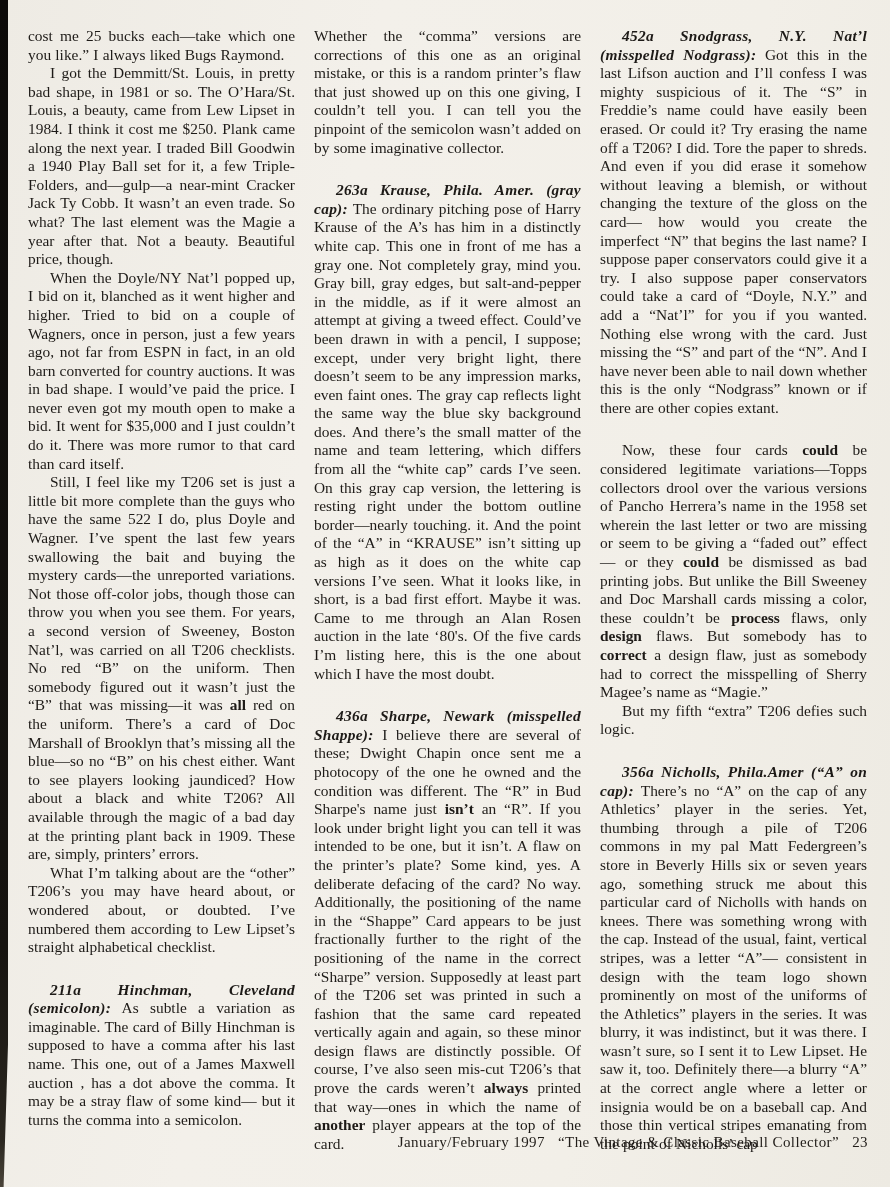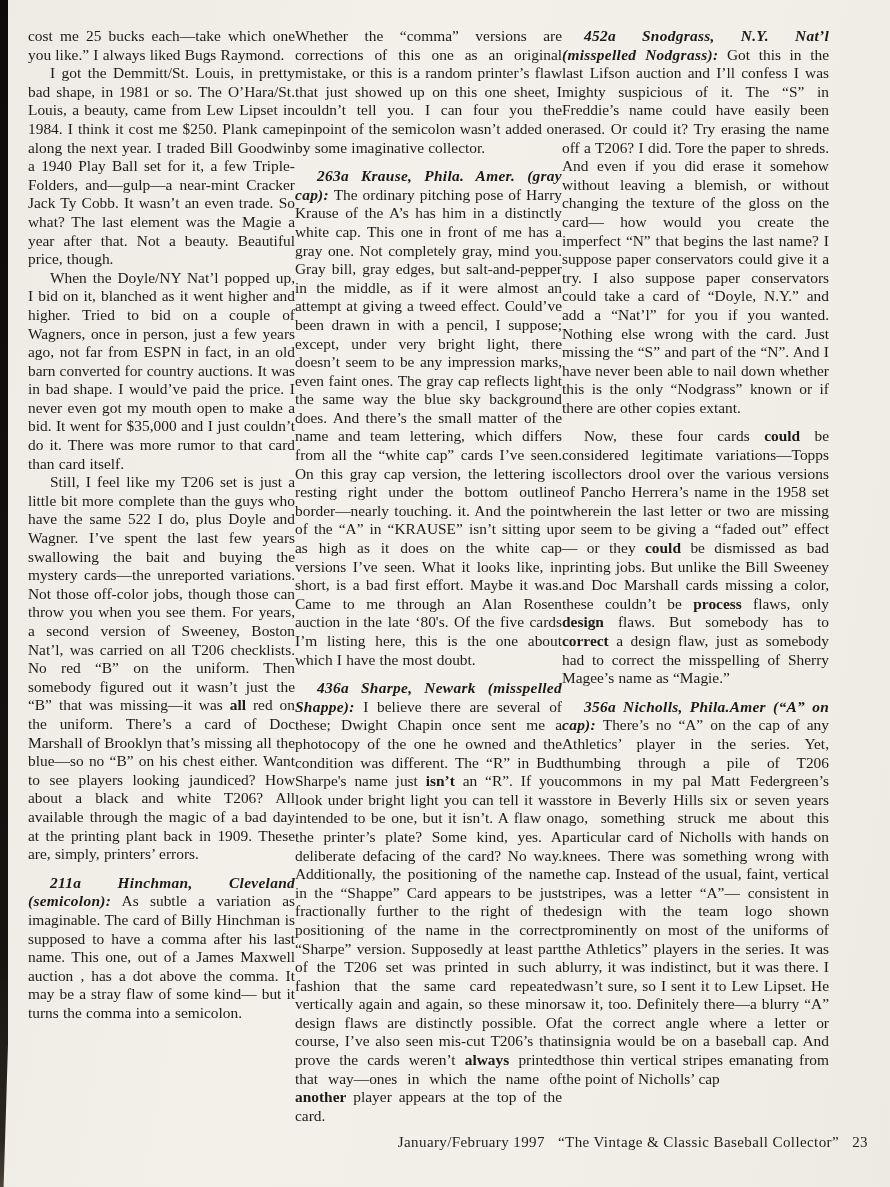--- a/index.html
+++ b/index.html
@@ -12,32 +12,32 @@
     color: #1d1a17;
   }
   .binding {
     position: absolute; left: 0; top: 0;
     width: 8px; height: 1187px;
     background: linear-gradient(to bottom, #0d0b09 0%, #171410 80%, #2b2720 96%, #4a443a 100%);
     clip-path: polygon(0 0, 100% 0, 100% 88%, 45% 100%, 0 100%);
   }
   .columns {
     position: absolute; left: 28px; top: 27px;
-    display: flex; 
+    display: flex; gap: 19px;
   }
   .col { width: 267px; }
   p.para {
     margin: 0;
     font-size: 15.4px;
     line-height: 18.6px;
     text-align: justify;
     word-spacing: 0.4px;
   }
   p.indent { text-indent: 22px; }
-  p.space-before { margin-top: 10px; }
+  p.space-before { margin-top: 24px; }
   .seg-normal { font-style: normal; font-weight: normal; }
   .seg-bi { font-weight: bold; }
   .seg-heading {
     font-style: italic; font-weight: bold;
     letter-spacing: 0.3px;
   }
   .footer {
     position: absolute;
     top: 1134px; right: 22px;
     font-size: 15px;
@@ -53,30 +53,32 @@
 <body>
 
 <div class="binding"></div>
 
 <div class="columns">
   <div class="col">
       <p class="para"><span class="seg-normal">cost me 25 bucks each—take which one you like.”  I always liked Bugs Raymond.</span></p>
       <p class="para indent"><span class="seg-normal">I got the Demmitt/St. Louis, in pretty bad shape, in 1981 or so.  The O’Hara/St. Louis, a beauty, came from Lew Lipset in 1984.  I think it cost me $250.  Plank came along the next year.  I traded Bill Goodwin a 1940 Play Ball set for it, a few Triple-Folders, and—gulp—a near-mint Cracker Jack Ty Cobb.  It wasn’t an even trade.  So what?  The last element was the Magie a year after that.  Not a beauty.  Beautiful price, though.</span></p>
       <p class="para indent"><span class="seg-normal">When the Doyle/NY Nat’l popped up, I bid on it, blanched as it went higher and higher.  Tried to bid on a couple of Wagners, once in person, just a few years ago, not far from ESPN in fact, in an old barn converted for country auctions.  It was in bad shape.  I would’ve paid the price.  I never even got my mouth open to make a bid.  It went for $35,000 and I just couldn’t do it.  There was more rumor to that card than card itself.</span></p>
       <p class="para indent"><span class="seg-normal">Still, I feel like my T206 set is just a little bit more complete than the guys who have the same 522 I do, plus Doyle and Wagner.  I’ve spent the last few years swallowing the bait and buying the mystery cards—the unreported variations.  Not those off-color jobs, though those can throw you when you see them.  For years, a second version of Sweeney, Boston Nat’l, was carried on all T206 checklists.  No red “B” on the uniform.  Then somebody figured out it wasn’t just the “B” that was missing—it was </span><span class="seg-bi">all</span><span class="seg-normal"> red on the uniform.  There’s a card of Doc Marshall of Brooklyn that’s missing all the blue—so no “B” on his chest either.  Want to see players looking jaundiced?  How about a black and white T206?  All available through the magic of a bad day at the printing plant back in 1909.  These are, simply, printers’ errors.</span></p>
+      <p class="para indent"><span class="seg-normal">What I’m talking about are the “other” T206’s you may have heard about, or wondered about, or doubted.  I’ve numbered them according to Lew Lipset’s straight alphabetical checklist.</span></p>
       <p class="para indent space-before"><span class="seg-heading">211a  Hinchman,  Cleveland (semicolon):</span><span class="seg-normal">  As subtle a variation as imaginable.  The card of Billy Hinchman is supposed to have a comma after his last name.  This one, out of a James Maxwell auction , has a dot above the comma.  It may be a stray flaw of some kind— but it turns the comma into a semicolon.</span></p>
     </div>
   <div class="col">
-      <p class="para"><span class="seg-normal">Whether the “comma” versions are corrections of this one as an original mistake, or this is a random printer’s flaw that just showed up on this one sheet, I couldn’t tell you.  I can four you the pinpoint of the semicolon wasn’t added on by some imaginative collector.</span></p>
+      <p class="para"><span class="seg-normal">Whether the “comma” versions are corrections of this one as an original mistake, or this is a random printer’s flaw that just showed up on this one giving, I couldn’t tell you.  I can tell you the pinpoint of the semicolon wasn’t added on by some imaginative collector.</span></p>
       <p class="para indent space-before"><span class="seg-heading">263a Krause, Phila. Amer. (gray cap):</span><span class="seg-normal"> The ordinary pitching pose of Harry Krause of the A’s has him in a distinctly white cap.  This one in front of me has a gray one.  Not completely gray, mind you.  Gray bill, gray edges, but salt-and-pepper in the middle, as if it were almost an attempt at giving a tweed effect.  Could’ve been drawn in with a pencil, I suppose; except, under very bright light, there doesn’t seem to be any impression marks, even faint ones.  The gray cap reflects light the same way the blue sky background does.  And there’s the small matter of the name and team lettering, which differs from all the “white cap” cards I’ve seen.  On this gray cap version, the lettering is resting right under the bottom outline border—nearly touching. it.  And the point of the “A” in “KRAUSE” isn’t sitting up as high as it does on the white cap versions I’ve seen.  What it looks like, in short, is a bad first effort.  Maybe it was.  Came to me through an Alan Rosen auction in the late ‘80's.  Of the five cards I’m listing here, this is the one about which I have the most doubt.</span></p>
       <p class="para indent space-before"><span class="seg-heading">436a Sharpe, Newark (misspelled Shappe):</span><span class="seg-normal">  I believe there are several of these; Dwight Chapin once sent me a photocopy of the one he owned and the condition was different.  The “R” in Bud Sharpe's name just </span><span class="seg-bi">isn’t</span><span class="seg-normal"> an “R”.  If you look under bright light you can tell it was intended to be one, but it isn’t.  A flaw on the printer’s plate?  Some kind, yes.  A deliberate defacing of the card?  No way.  Additionally, the positioning of the name in the “Shappe” Card appears to be just fractionally further to the right of the positioning of the name in the correct “Sharpe” version.  Supposedly at least part of the T206 set was printed in such a fashion that the same card repeated vertically again and again, so these minor design flaws are distinctly possible.  Of course, I’ve also seen mis-cut T206’s that prove the cards weren’t </span><span class="seg-bi">always</span><span class="seg-normal"> printed that way—ones in which the name of </span><span class="seg-bi">another</span><span class="seg-normal"> player appears at the top of the card.</span></p>
     </div>
   <div class="col">
       <p class="para indent"><span class="seg-heading">452a  Snodgrass,  N.Y.  Nat’l (misspelled Nodgrass):</span><span class="seg-normal">  Got this in the last Lifson auction and I’ll confess I was mighty suspicious of it.  The “S” in Freddie’s name could have easily been erased.  Or could it?  Try erasing the name off a T206?  I did.  Tore the paper to shreds.  And even if you did erase it somehow without leaving a blemish, or without changing the texture of the gloss on the card— how would you create the imperfect “N” that begins the last name? I suppose paper conservators could give it a try.  I also suppose paper conservators could take a card of “Doyle, N.Y.” and add a “Nat’l” for you if you wanted.  Nothing else wrong with the card.  Just missing the “S” and part of the “N”.  And I have never been able to nail down whether this is the only “Nodgrass” known or if there are other copies extant.</span></p>
       <p class="para indent space-before"><span class="seg-normal">Now, these four cards </span><span class="seg-bi">could</span><span class="seg-normal"> be considered legitimate variations—Topps collectors drool over the various versions of Pancho Herrera’s name in the 1958 set wherein the last letter or two are missing or seem to be giving a “faded out” effect— or they </span><span class="seg-bi">could</span><span class="seg-normal"> be dismissed as bad printing jobs.  But unlike the Bill Sweeney and Doc Marshall cards missing a color, these couldn’t be </span><span class="seg-bi">process</span><span class="seg-normal"> flaws, only </span><span class="seg-bi">design</span><span class="seg-normal"> flaws.  But somebody has to </span><span class="seg-bi">correct</span><span class="seg-normal"> a design flaw, just as somebody had to correct the misspelling of Sherry Magee’s name as “Magie.”</span></p>
+      <p class="para indent"><span class="seg-normal">But my fifth “extra” T206 defies such logic.</span></p>
       <p class="para indent space-before"><span class="seg-heading">356a Nicholls, Phila.Amer (“A” on cap):</span><span class="seg-normal">  There’s no “A” on the cap of any Athletics’ player in the series.  Yet, thumbing through a pile of T206 commons in my pal Matt Federgreen’s store in Beverly Hills six or seven years ago, something struck me about this particular card of Nicholls with hands on knees.  There was something wrong with the cap.  Instead of the usual, faint, vertical stripes, was a letter “A”— consistent in design with the team logo shown prominently on most of the uniforms of the Athletics” players in the series.  It was blurry, it was indistinct, but it was there.  I wasn’t sure, so I sent it to Lew Lipset.  He saw it, too.  Definitely there—a blurry “A” at the correct angle where a letter or insignia would be on a baseball cap.  And those thin vertical stripes emanating from the point of Nicholls’ cap</span></p>
     </div>
 </div>
 
 <div class="footer">
   <span>January/February 1997</span>
   <span>“The Vintage &amp; Classic Baseball Collector”</span>
   <span>23</span>
 </div>
 

